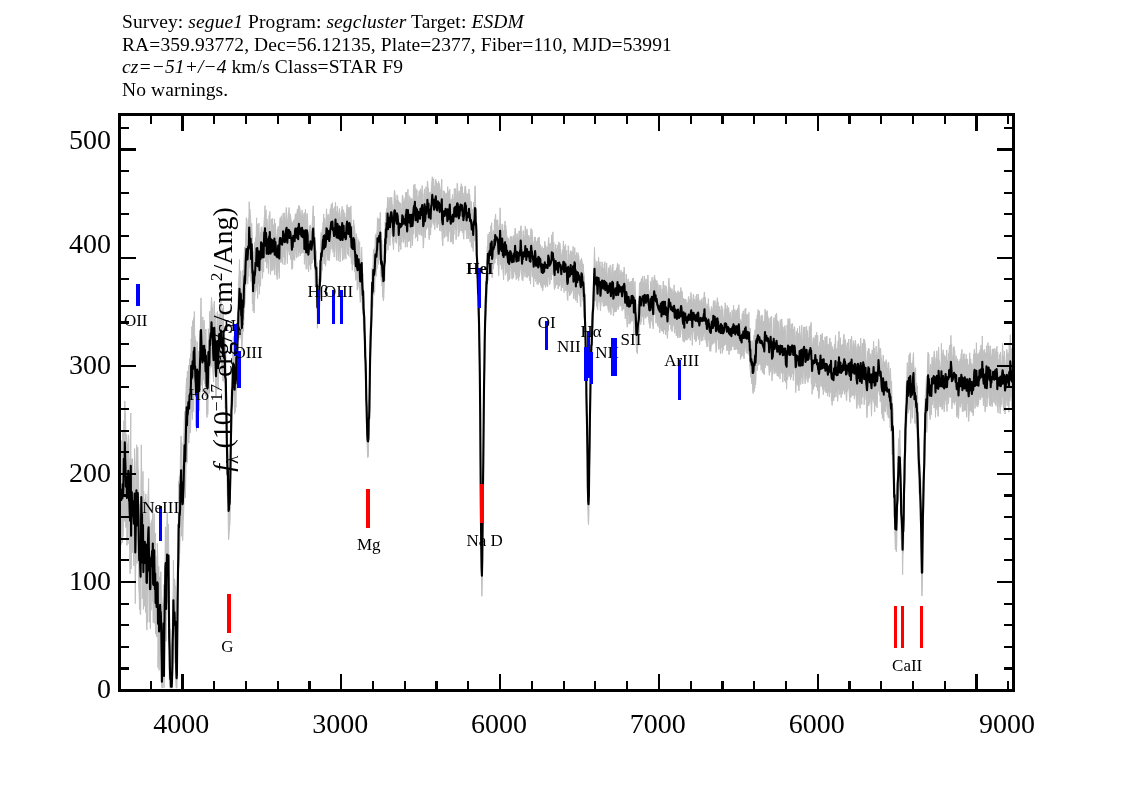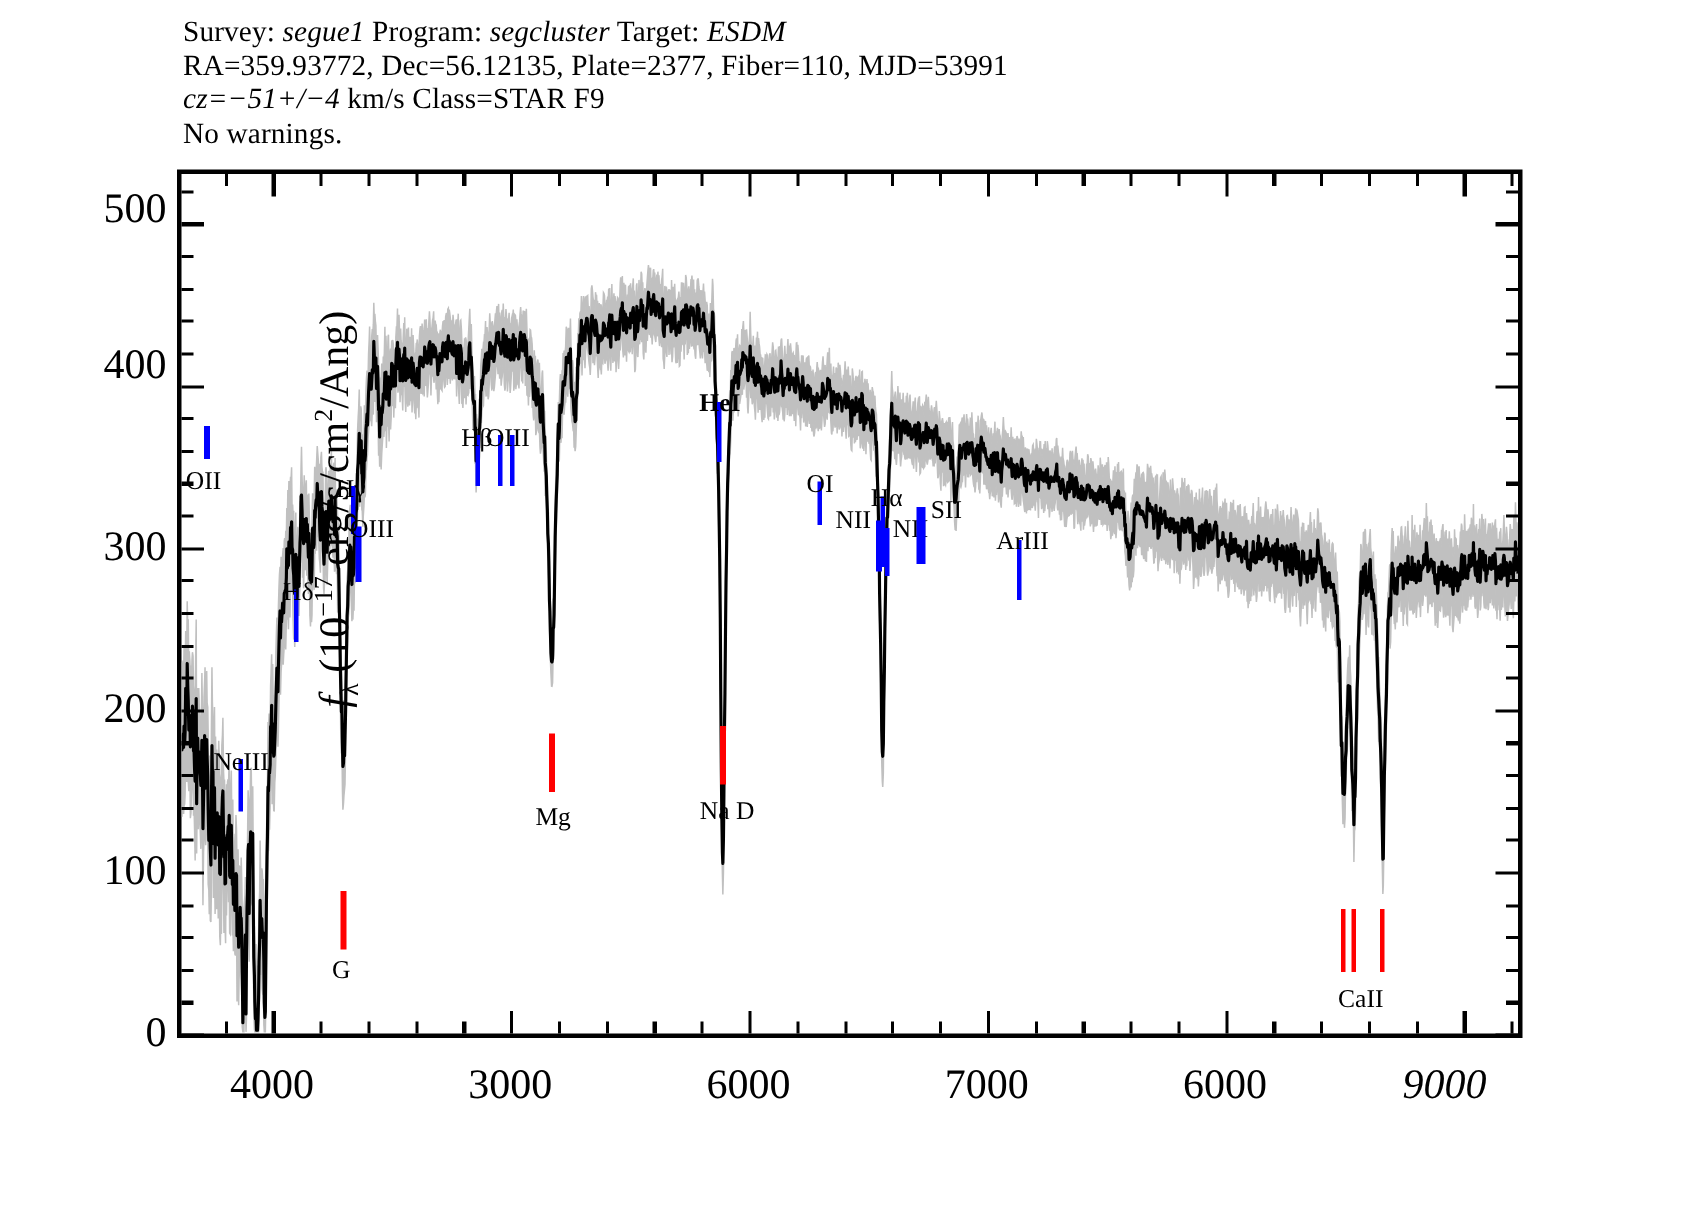--- a/index.html
+++ b/index.html
@@ -209,21 +209,21 @@
         <div style="position: absolute; background: rgb(255, 0, 0); left: 799.188px; top: 490px; width: 3.2px; height: 42px;"></div>
         <div class="lbl" style="left: 786.176px; top: 541px;">CaII</div>
       </div>
 
     <div id="ylabel"><span style="font-style:italic">f</span><sub>λ</sub><span> (10</span><sup>−17</sup><span> erg/s/cm</span><sup>2</sup><span>/Ang)</span></div>
   <div class="xtick" style="left: 60.3529px;">4000</div>
       <div class="xtick" style="left: 219.176px;">3000</div>
       <div class="xtick" style="left: 378px;">6000</div>
       <div class="xtick" style="left: 536.824px;">7000</div>
       <div class="xtick" style="left: 695.647px;">6000</div>
-      <div class="xtick" style="left: 842px; font-style: italic;">9000</div>
+      <div class="xtick" style="left: 886px;">9000</div>
       <div class="ytick" style="top: 573px;">0</div>
       <div class="ytick" style="top: 464.887px;">100</div>
       <div class="ytick" style="top: 356.774px;">200</div>
       <div class="ytick" style="top: 248.66px;">300</div>
       <div class="ytick" style="top: 128px;">400</div>
       <div class="ytick" style="top: 24px;">500</div>
     </div>
 
 </div>
 

